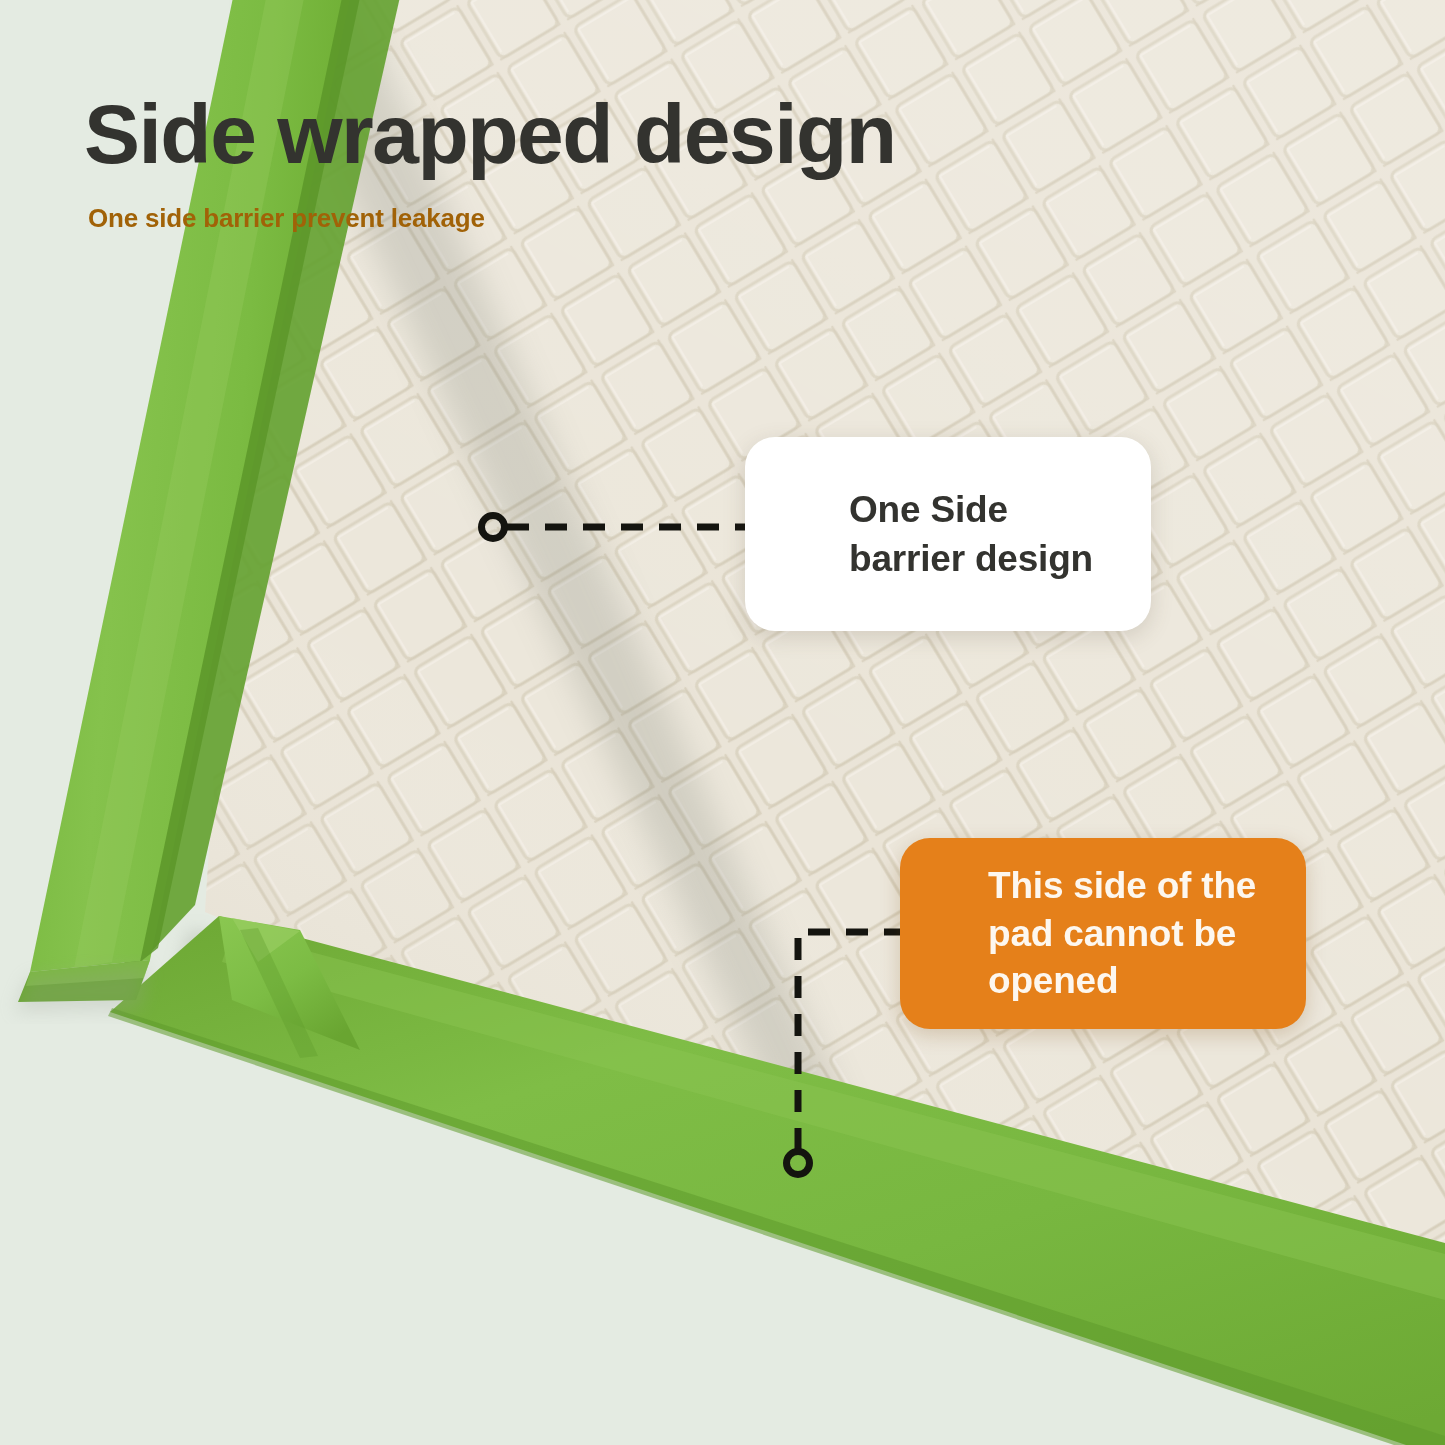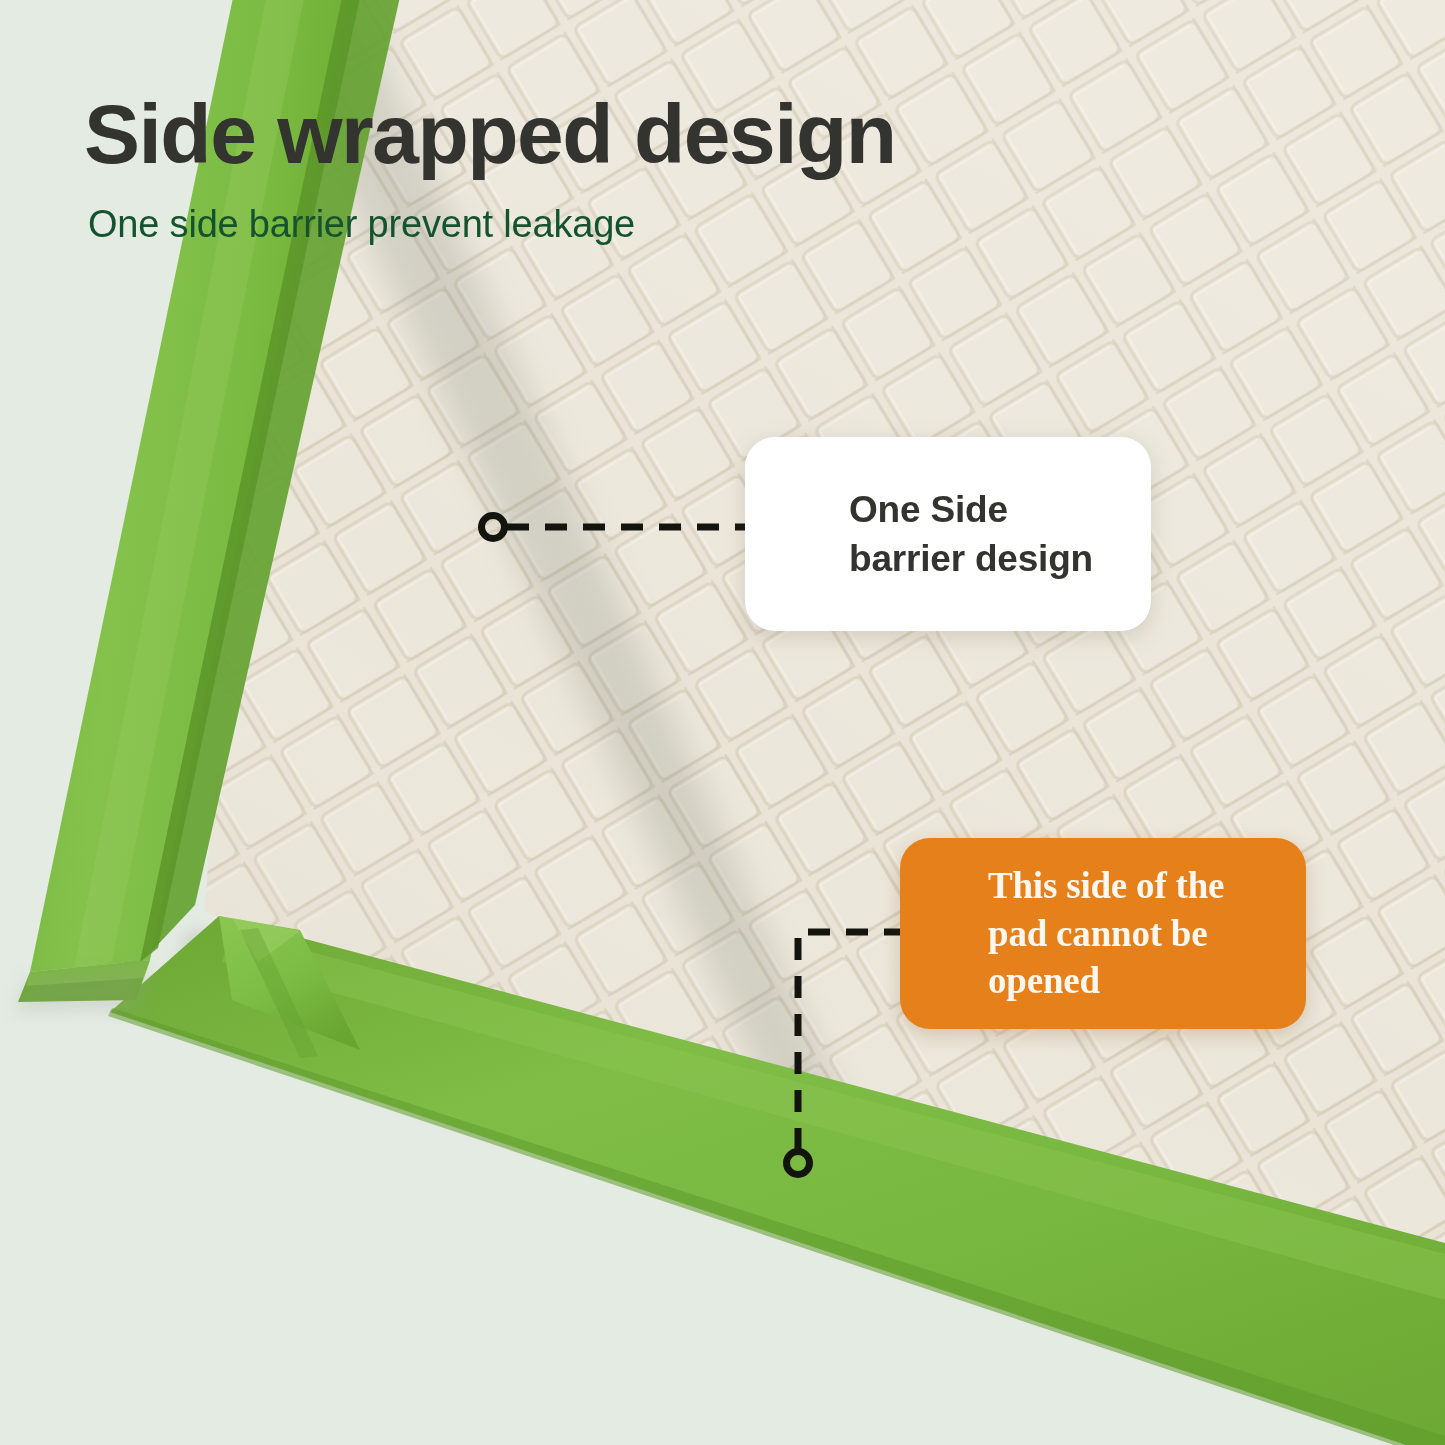--- a/index.html
+++ b/index.html
@@ -15,23 +15,23 @@
   
   .title{
     position:absolute;left:84px;top:92px;
     font-size:84px;line-height:1.0;
     font-weight:700;letter-spacing:-1.5px;
     color:#33332f;white-space:nowrap;
     z-index:40;
   }
   .subtitle{
     position:absolute;left:88px;top:205px;
-    font-size:38px;line-height:1.0;
-    font-weight:400;letter-spacing:-0.2px;
-    color:#14532d;white-space:nowrap;
+    font-size:26px;line-height:1.0;
+    font-weight:700;letter-spacing:-0.2px;
+    color:#a16207;white-space:nowrap;
     z-index:40;
   }
 
   
   .callout{
     position:absolute;z-index:45;
     display:flex;align-items:center;
     box-sizing:border-box;
   }
   .callout .ctext{
@@ -47,21 +47,20 @@
     padding-left:58px;
   }
   #callout-white .ctext{
     font-size:37px;line-height:1.33;color:#33332f;
   }
   #callout-orange{
     left:900px;top:838px;width:406px;height:191px;
     background:#e5801a;border-radius:30px;
     box-shadow:0 6px 20px rgba(120,70,10,.22);
     padding-left:42px;
-    font-family:Liberation Serif, serif;
   }
   #callout-orange .ctext{
     font-size:37px;line-height:1.28;color:#fdf7ef;
   }
 </style>
 </head>
 <body>
 
 <div class="stage">
 

